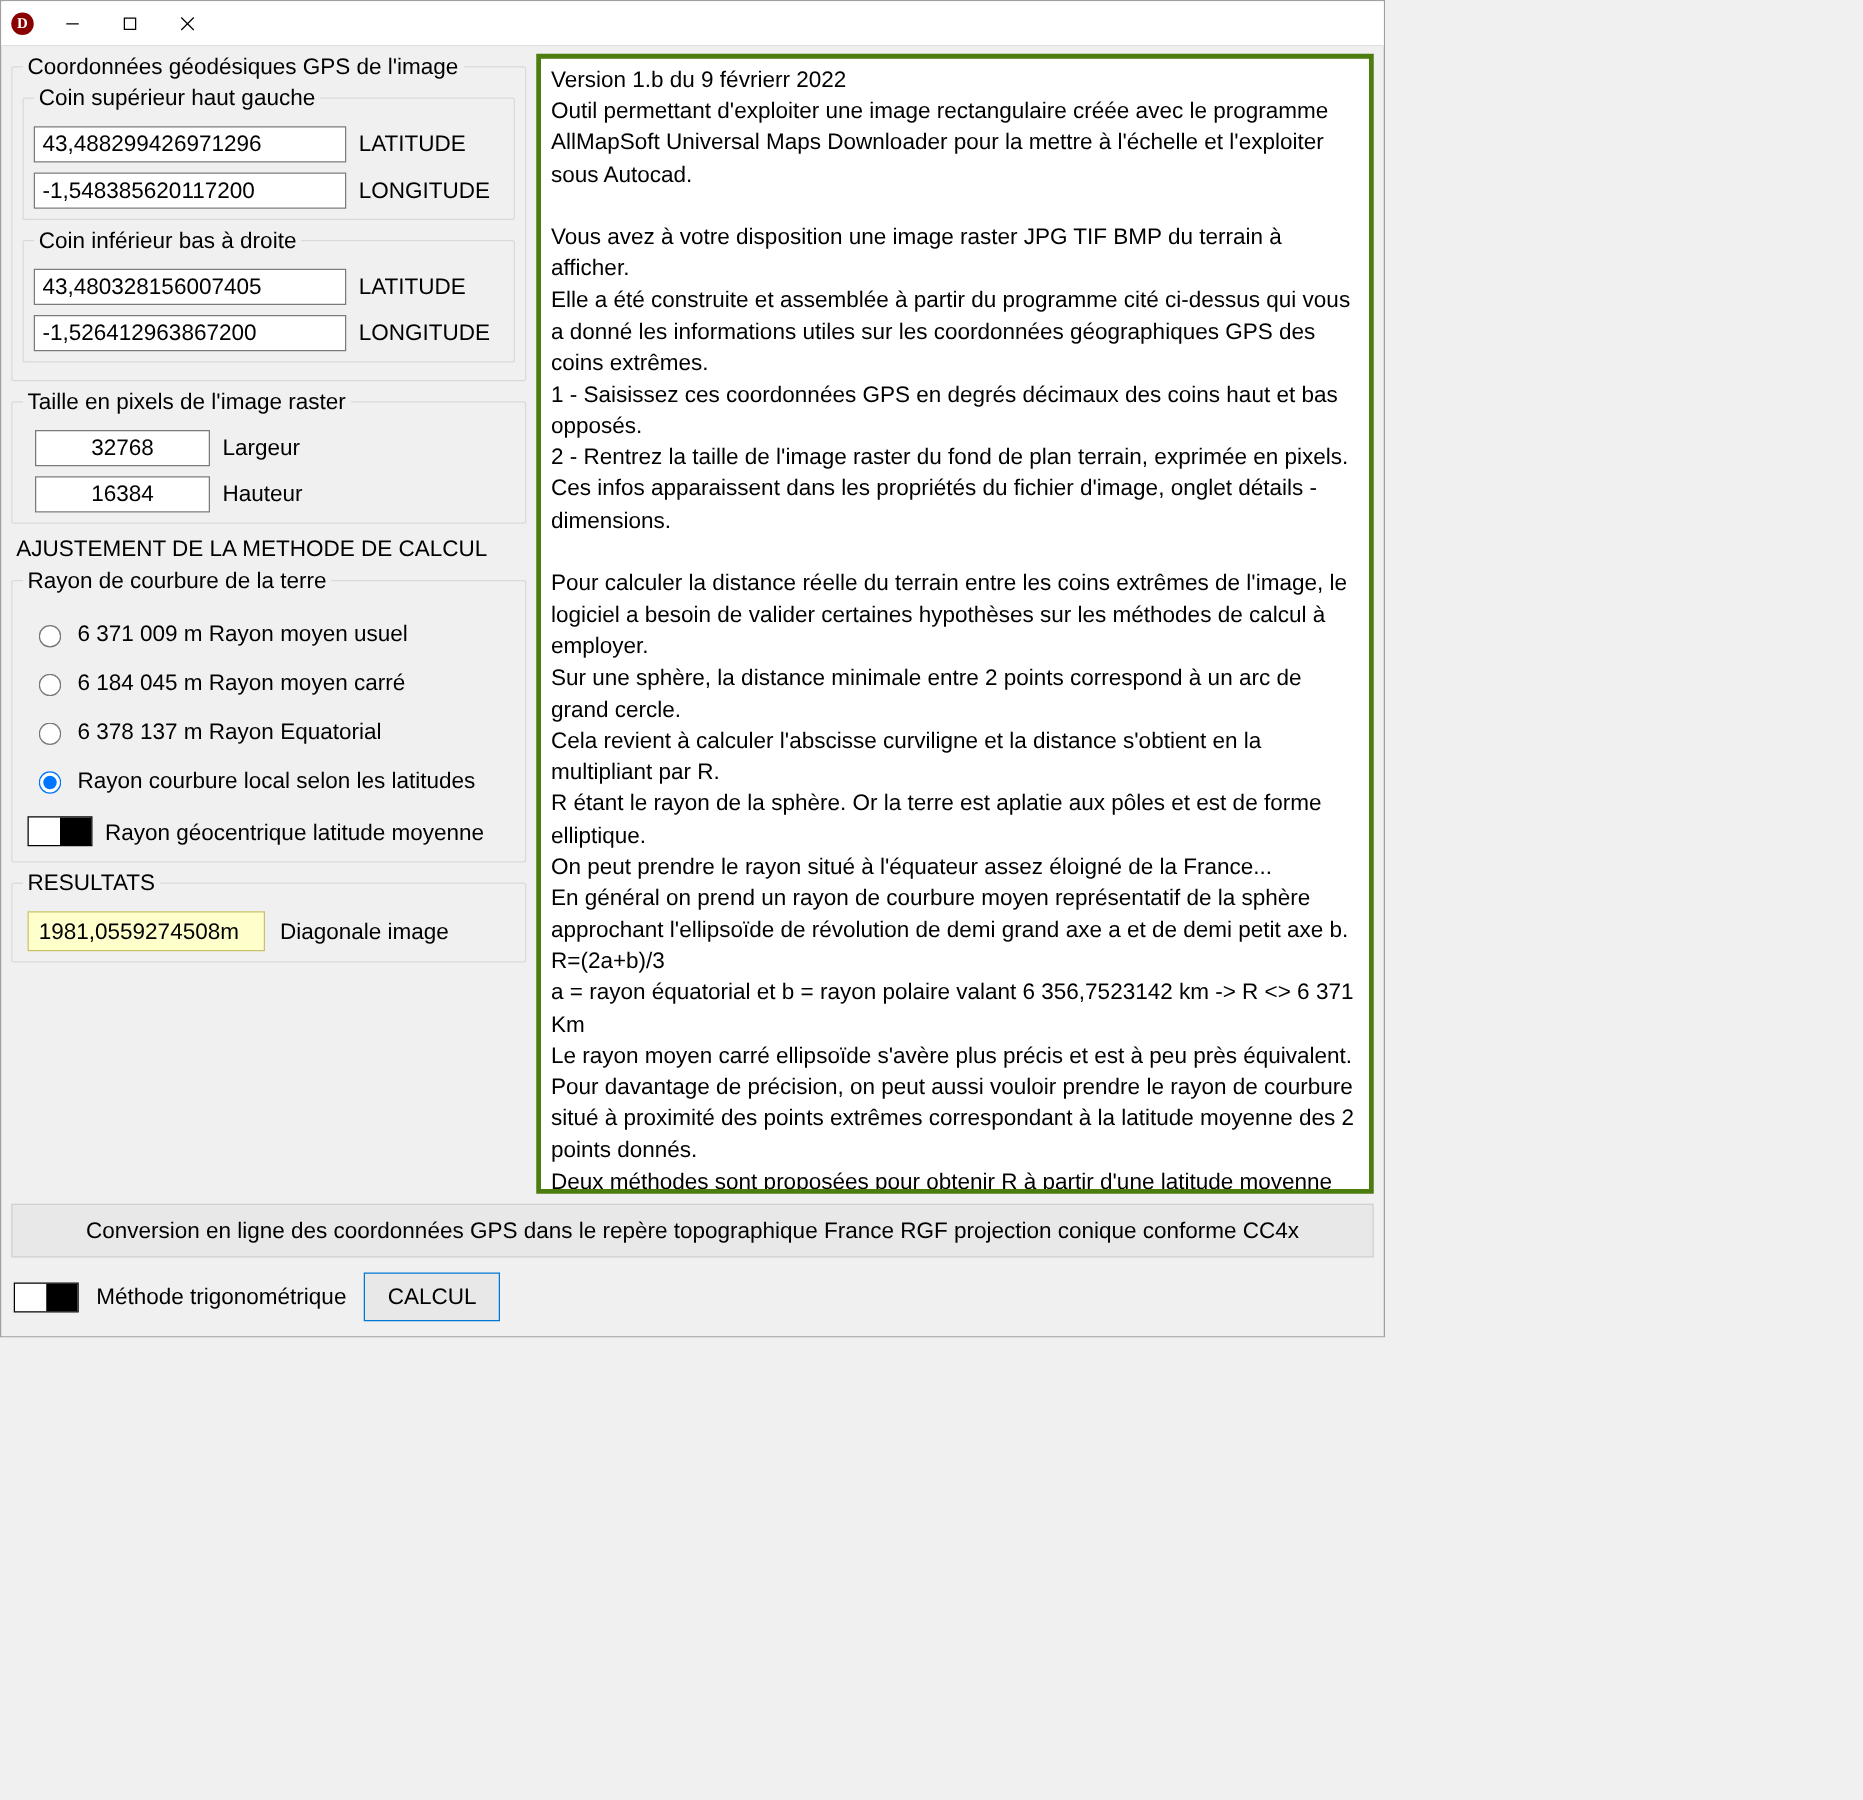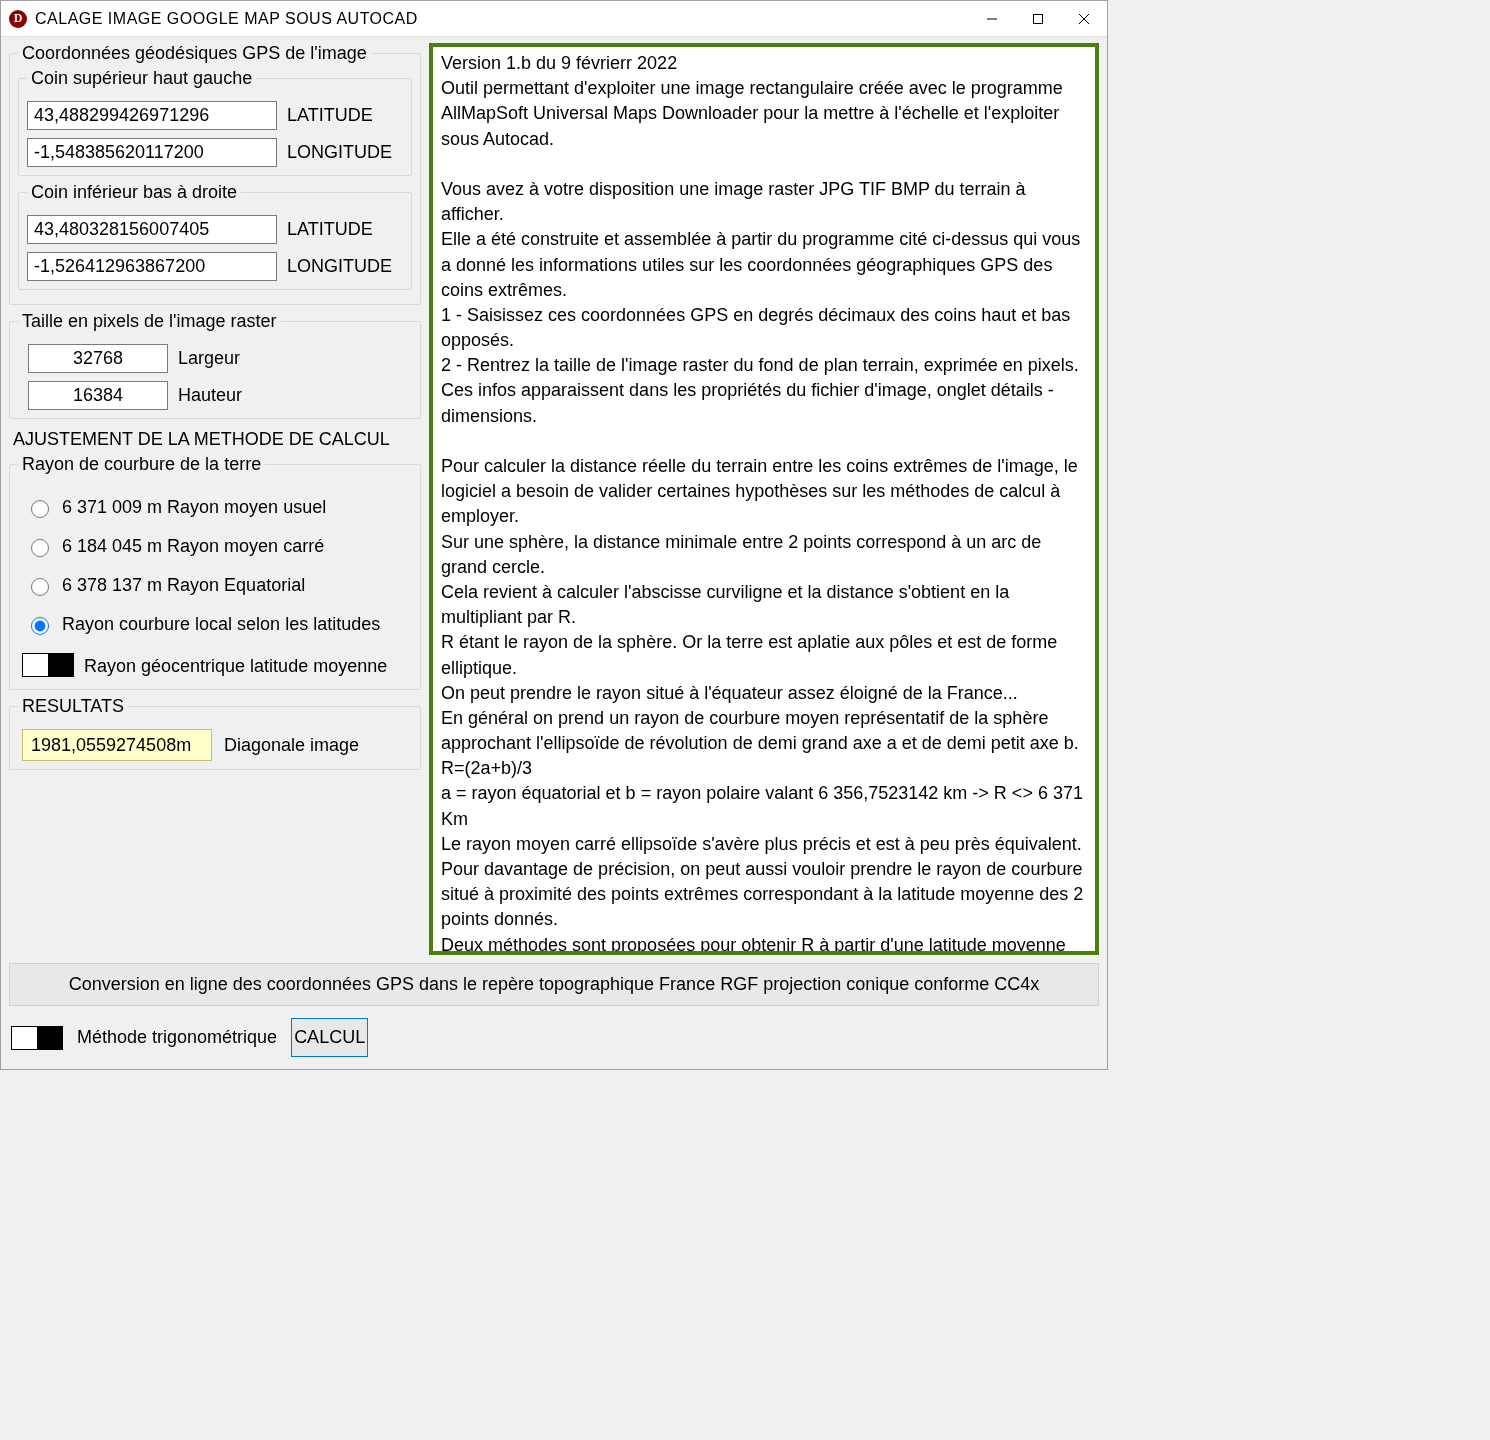--- a/index.html
+++ b/index.html
@@ -102,36 +102,35 @@
     padding:10px 8px;
     text-align:center;
     font-size:18px;
   }
   .bottom-bar2 {
     display:flex; align-items:center; gap:14px;
     padding: 8px 10px 12px 10px;
     font-size:18px;
   }
   button.calc {
-    font-size:18px; padding:8px 2px; background:#e8e8e8; border:1px solid #0078d7;
+    font-size:18px; padding:8px 18px; background:#e8e8e8; border:1px solid #0078d7;
   }
   .status { flex:1; }
   ::-webkit-scrollbar { width:16px; }
   ::-webkit-scrollbar-track { background:#f0f0f0; }
   ::-webkit-scrollbar-thumb { background:#c2c2c2; }
   ::-webkit-scrollbar-button { background:#f0f0f0; height:16px; }
 </style>
 </head>
 <body>
 
 <div class="window">
 
   <div class="titlebar">
     <span class="app-icon">D</span>
-    <span class="title">CALAGE IMAGE GOOGLE MAP SOUS AUTOCAD</span>
     <div class="win-btn">
       <svg width="12" height="12">
           <line x1="1" y1="6" x2="11" y2="6" stroke="#000" stroke-width="1"></line>
         </svg>
     </div>
     <div class="win-btn">
       <svg width="12" height="12">
           <rect x="1.5" y="1.5" width="9" height="9" fill="none" stroke="#000" stroke-width="1"></rect>
         </svg>
     </div>

